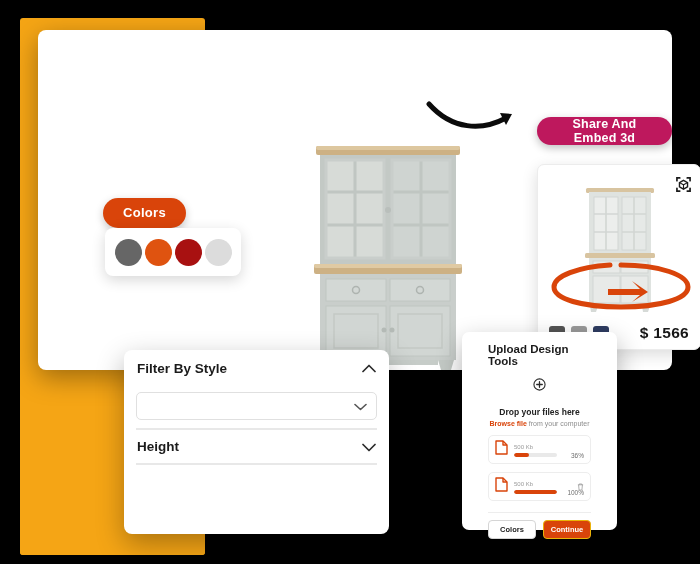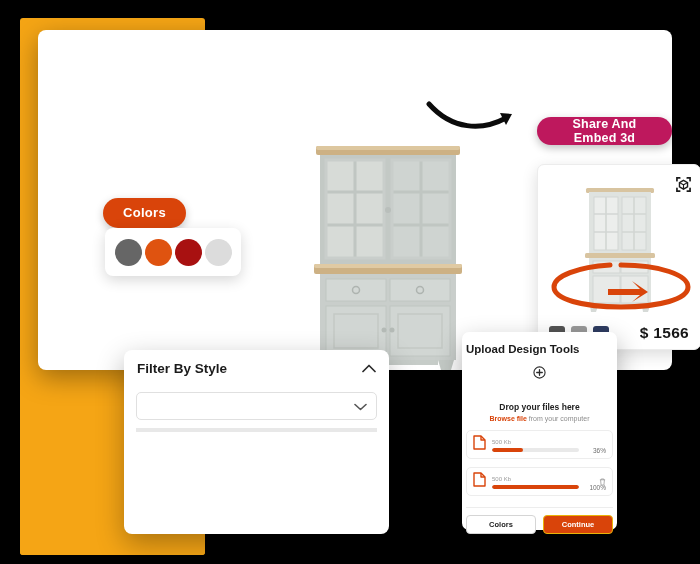--- a/index.html
+++ b/index.html
@@ -131,25 +131,25 @@
   }
   .chev { color: #2b2b2b; }
 
   
   .upload {
     position: absolute; left: 462px; top: 332px;
     width: 155px; height: 198px;
     background: #fff;
     border-radius: 7px;
     box-shadow: 0 10px 26px rgba(0,0,0,0.32);
-    padding: 11px 4px 9px;
+    padding: 11px 26px 9px;
   }
   .u-title { font-size: 11.5px; font-weight: bold; color: #1b1b1b; margin-bottom: 10px; }
   .u-drop { text-align: center; }
-  .u-drop-t { font-size: 8.5px; font-weight: bold; color: #222; margin-top: 19px; }
+  .u-drop-t { font-size: 8.5px; font-weight: bold; color: #222; margin-top: 12px; }
   .u-drop-s { font-size: 7px; color: #8d8d8d; margin-top: 3px; }
   .u-browse { color: #d9440a; font-weight: bold; }
   .u-file {
     display: flex; align-items: center; gap: 6px;
     border: 1px solid #ededed; border-radius: 5px;
     padding: 4px 6px; margin-top: 8px; position: relative;
   }
   .u-file-meta { flex: 1; min-width: 0; }
   .u-ghost { width: 40px; height: 3px; background: #ededed; border-radius: 2px; }
   .u-size { font-size: 6px; color: #9a9a9a; margin: 1.5px 0 3px; }
@@ -292,20 +292,28 @@
       <span class="chev">
         <svg width="13" height="8" viewBox="0 0 13 8">
             <path d="M1 1.5 L6.5 6.5 L12 1.5" fill="none" stroke="#555" stroke-width="1.6" stroke-linecap="round" stroke-linejoin="round"></path>
           </svg>
       </span>
     </div>
 
     <div class="f-sep"></div>
 
     <div class="f-sep"></div>
+    <div class="f-row">
+      <span class="f-title">Height</span>
+      <span class="chev">
+        <svg width="14" height="9" viewBox="0 0 14 9">
+            <path d="M1 1.5 L7 7.5 L13 1.5" fill="none" stroke="#2b2b2b" stroke-width="1.7" stroke-linecap="round" stroke-linejoin="round"></path>
+          </svg>
+      </span>
+    </div>
 
     <div class="f-sep"></div>
     <div class="f-sep"></div>
   </div>
 
   <div class="upload">
     <div class="u-title">Upload Design Tools</div>
 
     <div class="u-drop">
       <span>

